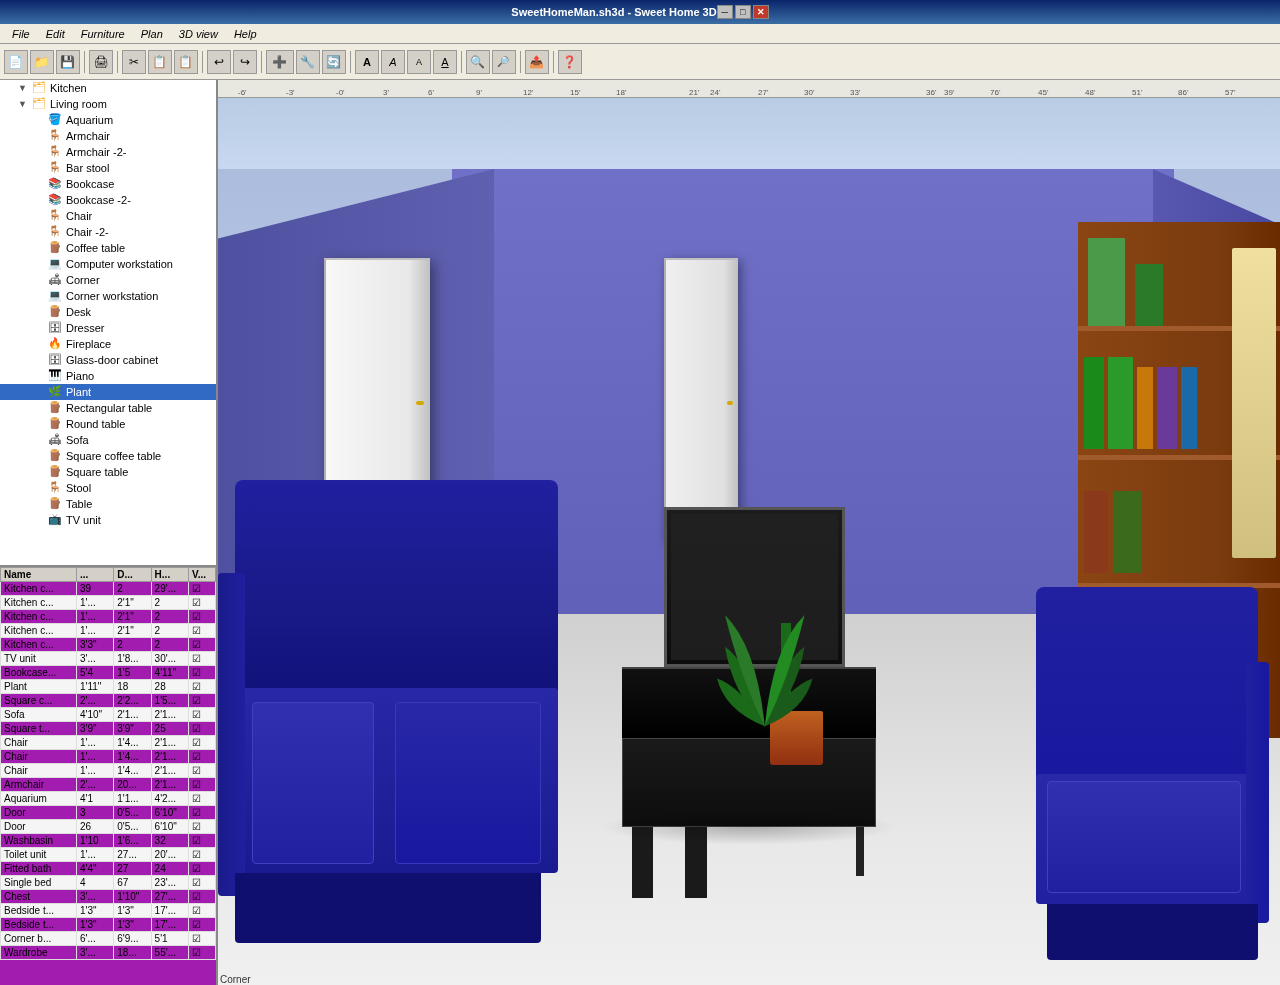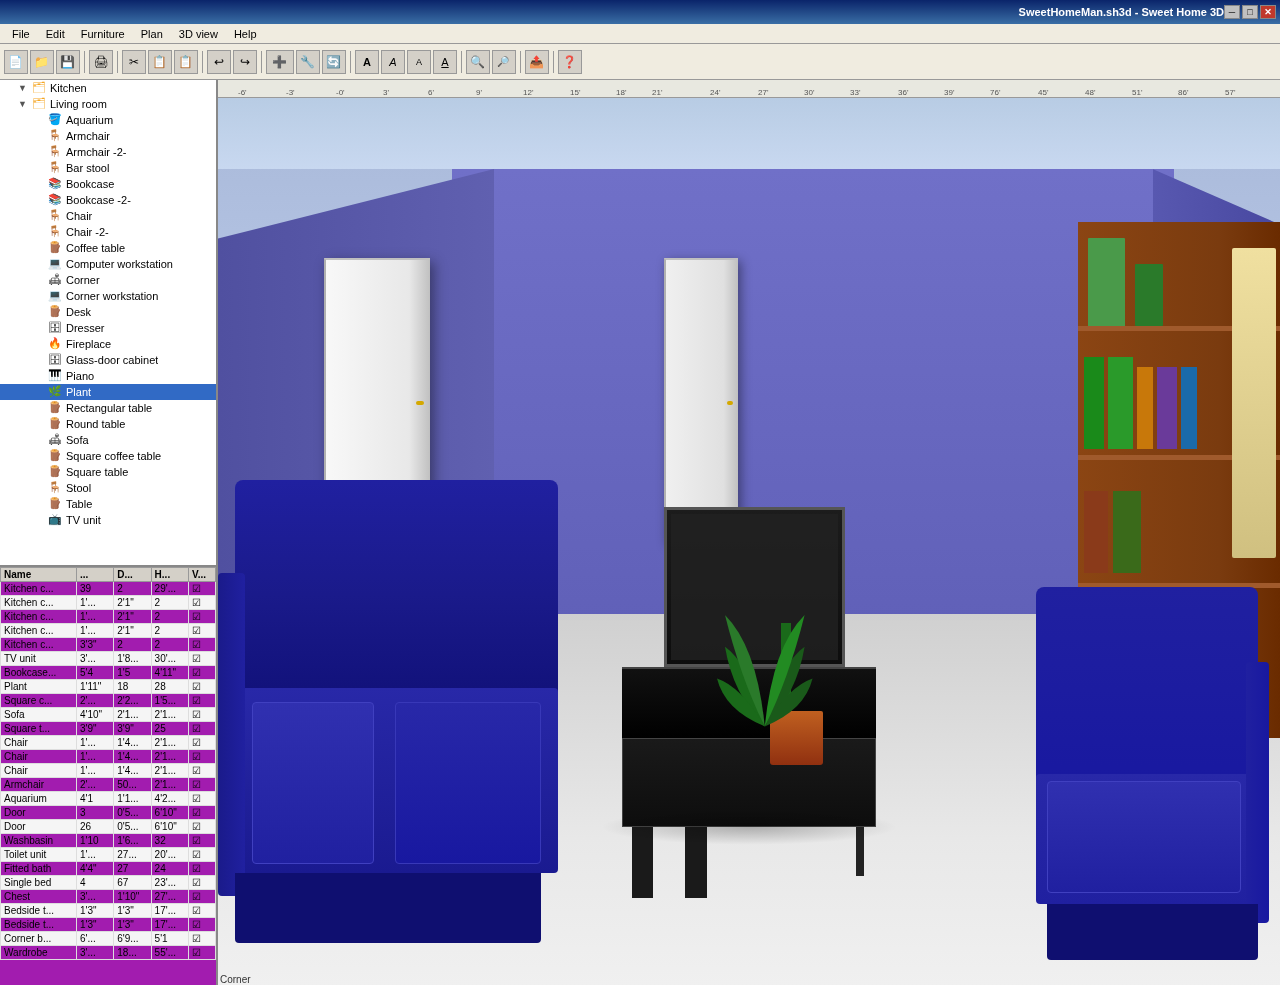--- a/index.html
+++ b/index.html
@@ -4,21 +4,21 @@
   <style>
     * { margin: 0; padding: 0; box-sizing: border-box; }
     body { width: 1280px; height: 985px; overflow: hidden; font-family: 'Arial', sans-serif; font-size: 11px; background: #d4d0c8; }
 
     
     #titlebar {
       height: 20px;
       background: linear-gradient(to bottom, #0a246a, #3a6ea5);
       display: flex;
       align-items: center;
-      justify-content: flex-end;
+      justify-content: center;
       padding: 12px 4px;
       color: white;
       font-size: 11px;
       font-weight: bold;
     }
     #titlebar-controls { display: flex; gap: 2px; }
     .title-btn {
       width: 16px; height: 14px;
       background: #c0c0c0;
       border: 1px solid #888;
@@ -33,20 +33,21 @@
       background: #f0ece0;
       display: flex;
       align-items: center;
       padding: 0 4px;
       border-bottom: 1px solid #999;
       font-size: 11px;
     }
     .menu-item {
       padding: 2px 8px;
       cursor: pointer;
+      font-style: italic;
     }
 
     
     #toolbar {
       height: 36px;
       background: #f0ece0;
       display: flex;
       align-items: center;
       padding: 2px 4px;
       border-bottom: 1px solid #999;
@@ -564,21 +565,21 @@
             <tr>
               <td>Chair</td>
               <td>1'...</td>
               <td>1'4...</td>
               <td>2'1...</td>
               <td>☑</td>
             </tr>
             <tr>
               <td>Armchair</td>
               <td>2'...</td>
-              <td>50...</td>
+              <td>20...</td>
               <td>2'1...</td>
               <td>☑</td>
             </tr>
             <tr>
               <td>Aquarium</td>
               <td>4'1</td>
               <td>1'1...</td>
               <td>4'2...</td>
               <td>☑</td>
             </tr>
@@ -670,26 +671,26 @@
     <div id="ruler-top">
       <span class="ruler-mark" style="left:20px">-6'</span>
       <span class="ruler-mark" style="left:68px">-3'</span>
       <span class="ruler-mark" style="left:118px">-0'</span>
       <span class="ruler-mark" style="left:165px">3'</span>
       <span class="ruler-mark" style="left:210px">6'</span>
       <span class="ruler-mark" style="left:258px">9'</span>
       <span class="ruler-mark" style="left:305px">12'</span>
       <span class="ruler-mark" style="left:352px">15'</span>
       <span class="ruler-mark" style="left:398px">18'</span>
-      <span class="ruler-mark" style="left:434px">21'</span>
+      <span class="ruler-mark" style="left:471px">21'</span>
       <span class="ruler-mark" style="left:492px">24'</span>
       <span class="ruler-mark" style="left:540px">27'</span>
       <span class="ruler-mark" style="left:586px">30'</span>
       <span class="ruler-mark" style="left:632px">33'</span>
-      <span class="ruler-mark" style="left:680px">36'</span>
+      <span class="ruler-mark" style="left:708px">36'</span>
       <span class="ruler-mark" style="left:726px">39'</span>
       <span class="ruler-mark" style="left:772px">76'</span>
       <span class="ruler-mark" style="left:820px">45'</span>
       <span class="ruler-mark" style="left:867px">48'</span>
       <span class="ruler-mark" style="left:914px">51'</span>
       <span class="ruler-mark" style="left:960px">86'</span>
       <span class="ruler-mark" style="left:1007px">57'</span>
     </div>
 
     <div id="canvas-3d">

